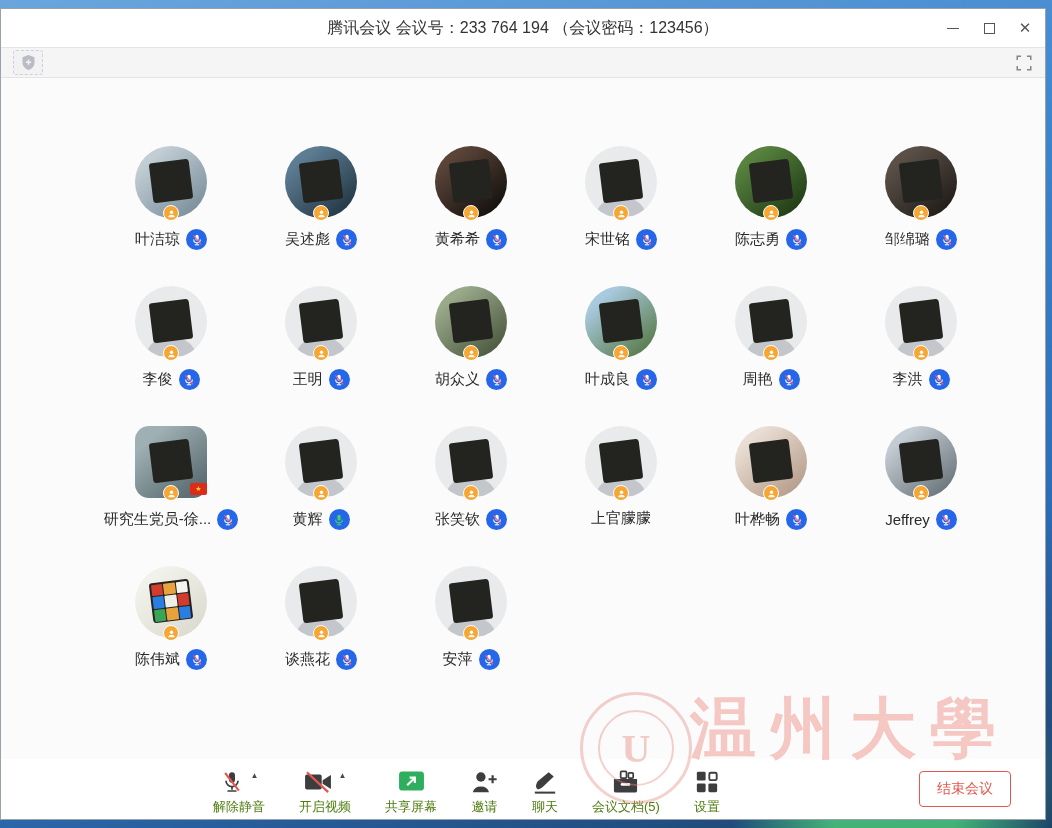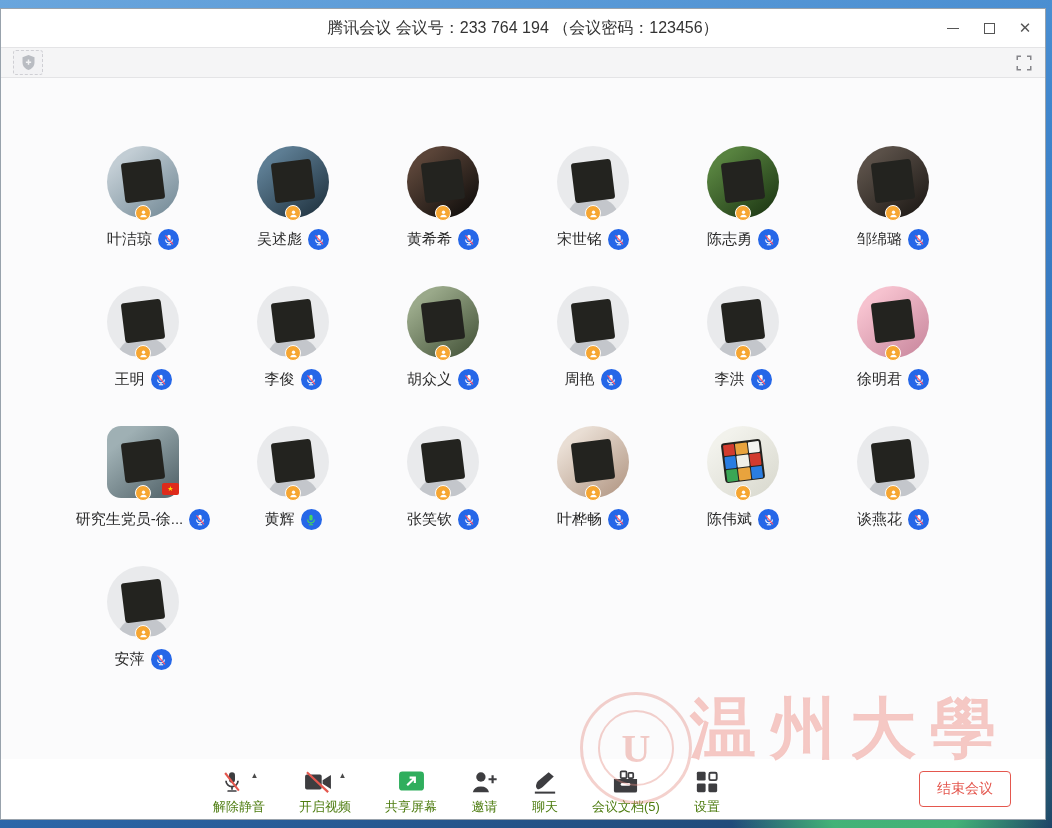--- a/index.html
+++ b/index.html
@@ -21,21 +21,21 @@
   .wc-close { font-size:15px; color:#555; }
 
   
   .sec-toolbar { height:31px; flex:0 0 auto; background:#f5f5f6; border-top:1px solid #e4e4e6;
     border-bottom:1px solid #e4e4e6; display:flex; align-items:center; padding:0 12px; }
   .shield-box { width:30px; height:25px; border:1px dashed #cfcfd4; border-radius:3px;
     display:flex; align-items:center; justify-content:center; background:#f2f2f4; }
   .sec-spacer { flex:1; }
 
   
-  .main { flex:1 1 auto; position:relative; background:#fbfbfc; }
+  .main { flex:1 1 auto; position:relative; background:#fbfbfc;padding-left:28px; }
   .grid { display:grid; grid-template-columns:repeat(6,150px); grid-auto-rows:140px;
     padding:68px 0 0 67px; }
   .participant { width:150px; display:flex; flex-direction:column; align-items:center; }
   .avatar { width:72px; height:72px; border-radius:50%; position:relative; background:#e9eaec; flex:0 0 auto; }
   .avatar.square { border-radius:14px; }
   .avatar .silhouette { display:none; position:absolute; inset:0; width:72px; height:72px; border-radius:inherit; overflow:hidden; }
   .avatar.default .silhouette { display:block; }
   .cube-grid { position:absolute; left:50%; top:50%; width:40px; height:40px; margin:-21px 0 0 -20px;
     display:grid; grid-template-columns:repeat(3,1fr); gap:1.5px; background:#23231f; padding:1.5px;
     border-radius:3px; transform:rotate(-7deg); }
@@ -298,65 +298,65 @@
       <div class="cube-grid" hidden=""></div>
       <span class="host-badge" hidden="">
         <svg viewBox="0 0 24 24">
                 <circle cx="12" cy="8.5" r="4.5" fill="#fff"></circle>
                 <path d="M3.5 22a8.5 7 0 0 1 17 0z" fill="#fff"></path>
               </svg>
       </span>
 
     </div>
     <div class="name-row">
+      <span class="pname">李俊</span>
+      <span class="mic-badge">
+        <svg viewBox="0 0 24 24">
+          <g class="mic-glyph">
+            <rect x="9.2" y="3" width="5.6" height="10" rx="2.8"></rect>
+            <path d="M6.3 11a5.7 5.7 0 0 0 11.4 0" stroke-width="1.8"></path>
+            <line x1="12" y1="16.7" x2="12" y2="19.2" stroke-width="1.8"></line>
+            <line x1="8.3" y1="20.2" x2="15.7" y2="20.2" stroke-width="1.8"></line>
+          </g>
+          <line class="slash" x1="6" y1="4" x2="18.8" y2="19.5" stroke-width="2.1"></line>
+        </svg>
+      </span>
+    </div>
+  </div>
+        <div class="participant">
+    <div class="avatar default">
+      <svg class="silhouette" viewBox="0 0 72 72">
+        <circle cx="36" cy="28" r="12.5" fill="#c3c6cb"></circle>
+        <path d="M11 70a25 19 0 0 1 50 0z" fill="#c3c6cb"></path>
+      </svg>
+      <div class="cube-grid" hidden=""></div>
+      <span class="host-badge" hidden="">
+        <svg viewBox="0 0 24 24">
+                <circle cx="12" cy="8.5" r="4.5" fill="#fff"></circle>
+                <path d="M3.5 22a8.5 7 0 0 1 17 0z" fill="#fff"></path>
+              </svg>
+      </span>
+
+    </div>
+    <div class="name-row">
       <span class="pname">王明</span>
       <span class="mic-badge">
         <svg viewBox="0 0 24 24">
           <g class="mic-glyph">
             <rect x="9.2" y="3" width="5.6" height="10" rx="2.8"></rect>
             <path d="M6.3 11a5.7 5.7 0 0 0 11.4 0" stroke-width="1.8"></path>
             <line x1="12" y1="16.7" x2="12" y2="19.2" stroke-width="1.8"></line>
             <line x1="8.3" y1="20.2" x2="15.7" y2="20.2" stroke-width="1.8"></line>
           </g>
           <line class="slash" x1="6" y1="4" x2="18.8" y2="19.5" stroke-width="2.1"></line>
         </svg>
       </span>
     </div>
   </div>
         <div class="participant">
-    <div class="avatar default">
-      <svg class="silhouette" viewBox="0 0 72 72">
-        <circle cx="36" cy="28" r="12.5" fill="#c3c6cb"></circle>
-        <path d="M11 70a25 19 0 0 1 50 0z" fill="#c3c6cb"></path>
-      </svg>
-      <div class="cube-grid" hidden=""></div>
-      <span class="host-badge" hidden="">
-        <svg viewBox="0 0 24 24">
-                <circle cx="12" cy="8.5" r="4.5" fill="#fff"></circle>
-                <path d="M3.5 22a8.5 7 0 0 1 17 0z" fill="#fff"></path>
-              </svg>
-      </span>
-
-    </div>
-    <div class="name-row">
-      <span class="pname">李俊</span>
-      <span class="mic-badge">
-        <svg viewBox="0 0 24 24">
-          <g class="mic-glyph">
-            <rect x="9.2" y="3" width="5.6" height="10" rx="2.8"></rect>
-            <path d="M6.3 11a5.7 5.7 0 0 0 11.4 0" stroke-width="1.8"></path>
-            <line x1="12" y1="16.7" x2="12" y2="19.2" stroke-width="1.8"></line>
-            <line x1="8.3" y1="20.2" x2="15.7" y2="20.2" stroke-width="1.8"></line>
-          </g>
-          <line class="slash" x1="6" y1="4" x2="18.8" y2="19.5" stroke-width="2.1"></line>
-        </svg>
-      </span>
-    </div>
-  </div>
-        <div class="participant">
     <div class="avatar" style="background: linear-gradient(140deg, rgb(154, 169, 138) 20%, rgb(79, 94, 67) 85%);">
 
       <div class="cube-grid" hidden=""></div>
       <span class="host-badge" hidden="">
         <svg viewBox="0 0 24 24">
                 <circle cx="12" cy="8.5" r="4.5" fill="#fff"></circle>
                 <path d="M3.5 22a8.5 7 0 0 1 17 0z" fill="#fff"></path>
               </svg>
       </span>
 
@@ -370,20 +370,47 @@
             <path d="M6.3 11a5.7 5.7 0 0 0 11.4 0" stroke-width="1.8"></path>
             <line x1="12" y1="16.7" x2="12" y2="19.2" stroke-width="1.8"></line>
             <line x1="8.3" y1="20.2" x2="15.7" y2="20.2" stroke-width="1.8"></line>
           </g>
           <line class="slash" x1="6" y1="4" x2="18.8" y2="19.5" stroke-width="2.1"></line>
         </svg>
       </span>
     </div>
   </div>
         <div class="participant">
+    <div class="avatar" style="background: linear-gradient(140deg, rgb(169, 202, 222) 20%, rgb(93, 127, 83) 85%);">
+
+      <div class="cube-grid" hidden=""></div>
+      <span class="host-badge" hidden="">
+        <svg viewBox="0 0 24 24">
+                <circle cx="12" cy="8.5" r="4.5" fill="#fff"></circle>
+                <path d="M3.5 22a8.5 7 0 0 1 17 0z" fill="#fff"></path>
+              </svg>
+      </span>
+
+    </div>
+    <div class="name-row">
+      <span class="pname">叶成良</span>
+      <span class="mic-badge">
+        <svg viewBox="0 0 24 24">
+          <g class="mic-glyph">
+            <rect x="9.2" y="3" width="5.6" height="10" rx="2.8"></rect>
+            <path d="M6.3 11a5.7 5.7 0 0 0 11.4 0" stroke-width="1.8"></path>
+            <line x1="12" y1="16.7" x2="12" y2="19.2" stroke-width="1.8"></line>
+            <line x1="8.3" y1="20.2" x2="15.7" y2="20.2" stroke-width="1.8"></line>
+          </g>
+          <line class="slash" x1="6" y1="4" x2="18.8" y2="19.5" stroke-width="2.1"></line>
+        </svg>
+      </span>
+    </div>
+  </div>
+        <div class="participant">
     <div class="avatar default">
       <svg class="silhouette" viewBox="0 0 72 72">
         <circle cx="36" cy="28" r="12.5" fill="#c3c6cb"></circle>
         <path d="M11 70a25 19 0 0 1 50 0z" fill="#c3c6cb"></path>
       </svg>
       <div class="cube-grid" hidden=""></div>
       <span class="host-badge" hidden="">
         <svg viewBox="0 0 24 24">
                 <circle cx="12" cy="8.5" r="4.5" fill="#fff"></circle>
                 <path d="M3.5 22a8.5 7 0 0 1 17 0z" fill="#fff"></path>
@@ -416,47 +443,20 @@
       <span class="host-badge" hidden="">
         <svg viewBox="0 0 24 24">
                 <circle cx="12" cy="8.5" r="4.5" fill="#fff"></circle>
                 <path d="M3.5 22a8.5 7 0 0 1 17 0z" fill="#fff"></path>
               </svg>
       </span>
 
     </div>
     <div class="name-row">
       <span class="pname">李洪</span>
-      <span class="mic-badge">
-        <svg viewBox="0 0 24 24">
-          <g class="mic-glyph">
-            <rect x="9.2" y="3" width="5.6" height="10" rx="2.8"></rect>
-            <path d="M6.3 11a5.7 5.7 0 0 0 11.4 0" stroke-width="1.8"></path>
-            <line x1="12" y1="16.7" x2="12" y2="19.2" stroke-width="1.8"></line>
-            <line x1="8.3" y1="20.2" x2="15.7" y2="20.2" stroke-width="1.8"></line>
-          </g>
-          <line class="slash" x1="6" y1="4" x2="18.8" y2="19.5" stroke-width="2.1"></line>
-        </svg>
-      </span>
-    </div>
-  </div>
-        <div class="participant">
-    <div class="avatar" style="background: linear-gradient(140deg, rgb(246, 194, 207) 20%, rgb(207, 143, 164) 85%);">
-
-      <div class="cube-grid" hidden=""></div>
-      <span class="host-badge" hidden="">
-        <svg viewBox="0 0 24 24">
-                <circle cx="12" cy="8.5" r="4.5" fill="#fff"></circle>
-                <path d="M3.5 22a8.5 7 0 0 1 17 0z" fill="#fff"></path>
-              </svg>
-      </span>
-
-    </div>
-    <div class="name-row">
-      <span class="pname">徐明君</span>
       <span class="mic-badge">
         <svg viewBox="0 0 24 24">
           <g class="mic-glyph">
             <rect x="9.2" y="3" width="5.6" height="10" rx="2.8"></rect>
             <path d="M6.3 11a5.7 5.7 0 0 0 11.4 0" stroke-width="1.8"></path>
             <line x1="12" y1="16.7" x2="12" y2="19.2" stroke-width="1.8"></line>
             <line x1="8.3" y1="20.2" x2="15.7" y2="20.2" stroke-width="1.8"></line>
           </g>
           <line class="slash" x1="6" y1="4" x2="18.8" y2="19.5" stroke-width="2.1"></line>
         </svg>
@@ -544,33 +544,80 @@
             <path d="M6.3 11a5.7 5.7 0 0 0 11.4 0" stroke-width="1.8"></path>
             <line x1="12" y1="16.7" x2="12" y2="19.2" stroke-width="1.8"></line>
             <line x1="8.3" y1="20.2" x2="15.7" y2="20.2" stroke-width="1.8"></line>
           </g>
           <line class="slash" x1="6" y1="4" x2="18.8" y2="19.5" stroke-width="2.1"></line>
         </svg>
       </span>
     </div>
   </div>
         <div class="participant">
+    <div class="avatar default">
+      <svg class="silhouette" viewBox="0 0 72 72">
+        <circle cx="36" cy="28" r="12.5" fill="#c3c6cb"></circle>
+        <path d="M11 70a25 19 0 0 1 50 0z" fill="#c3c6cb"></path>
+      </svg>
+      <div class="cube-grid" hidden=""></div>
+      <span class="host-badge" hidden="">
+        <svg viewBox="0 0 24 24">
+                <circle cx="12" cy="8.5" r="4.5" fill="#fff"></circle>
+                <path d="M3.5 22a8.5 7 0 0 1 17 0z" fill="#fff"></path>
+              </svg>
+      </span>
+
+    </div>
+    <div class="name-row">
+      <span class="pname">上官朦朦</span>
+
+    </div>
+  </div>
+        <div class="participant">
     <div class="avatar" style="background: linear-gradient(140deg, rgb(233, 222, 212) 20%, rgb(185, 160, 142) 85%);">
 
       <div class="cube-grid" hidden=""></div>
       <span class="host-badge" hidden="">
         <svg viewBox="0 0 24 24">
                 <circle cx="12" cy="8.5" r="4.5" fill="#fff"></circle>
                 <path d="M3.5 22a8.5 7 0 0 1 17 0z" fill="#fff"></path>
               </svg>
       </span>
 
     </div>
     <div class="name-row">
       <span class="pname">叶桦畅</span>
+      <span class="mic-badge">
+        <svg viewBox="0 0 24 24">
+          <g class="mic-glyph">
+            <rect x="9.2" y="3" width="5.6" height="10" rx="2.8"></rect>
+            <path d="M6.3 11a5.7 5.7 0 0 0 11.4 0" stroke-width="1.8"></path>
+            <line x1="12" y1="16.7" x2="12" y2="19.2" stroke-width="1.8"></line>
+            <line x1="8.3" y1="20.2" x2="15.7" y2="20.2" stroke-width="1.8"></line>
+          </g>
+          <line class="slash" x1="6" y1="4" x2="18.8" y2="19.5" stroke-width="2.1"></line>
+        </svg>
+      </span>
+    </div>
+  </div>
+        <div class="participant">
+    <div class="avatar" style="background: linear-gradient(140deg, rgb(195, 204, 210) 20%, rgb(111, 122, 128) 85%);">
+
+      <div class="cube-grid" hidden=""></div>
+      <span class="host-badge" hidden="">
+        <svg viewBox="0 0 24 24">
+                <circle cx="12" cy="8.5" r="4.5" fill="#fff"></circle>
+                <path d="M3.5 22a8.5 7 0 0 1 17 0z" fill="#fff"></path>
+              </svg>
+      </span>
+
+    </div>
+    <div class="name-row">
+      <span class="pname">Jeffrey</span>
       <span class="mic-badge">
         <svg viewBox="0 0 24 24">
           <g class="mic-glyph">
             <rect x="9.2" y="3" width="5.6" height="10" rx="2.8"></rect>
             <path d="M6.3 11a5.7 5.7 0 0 0 11.4 0" stroke-width="1.8"></path>
             <line x1="12" y1="16.7" x2="12" y2="19.2" stroke-width="1.8"></line>
             <line x1="8.3" y1="20.2" x2="15.7" y2="20.2" stroke-width="1.8"></line>
           </g>
           <line class="slash" x1="6" y1="4" x2="18.8" y2="19.5" stroke-width="2.1"></line>
         </svg>

